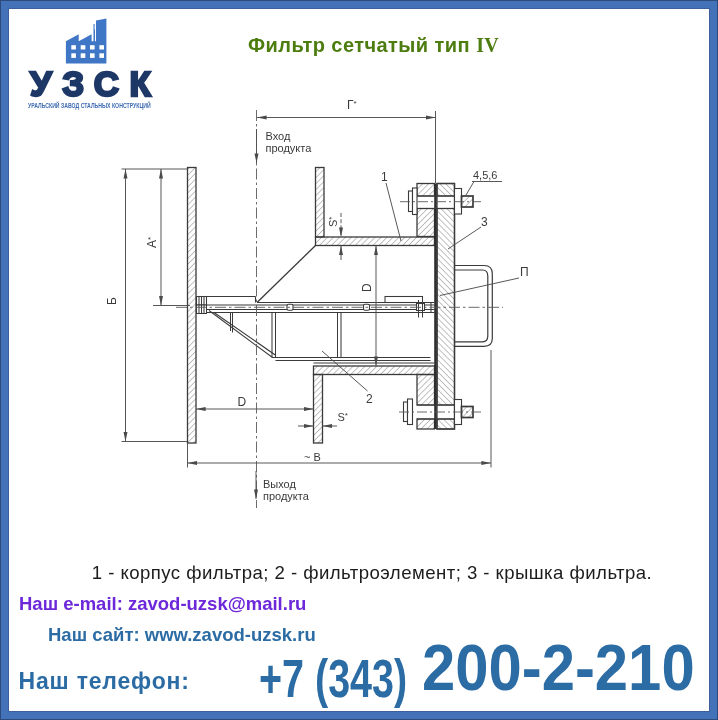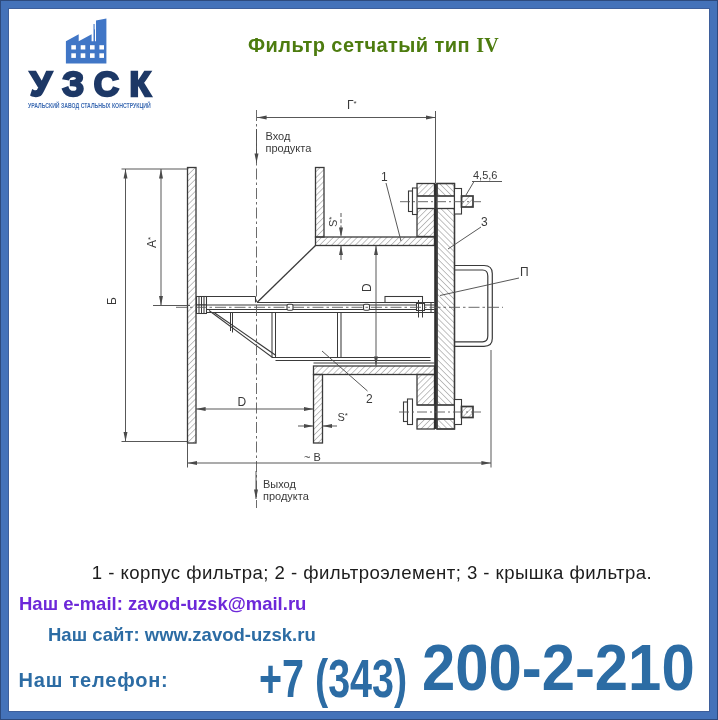--- a/index.html
+++ b/index.html
@@ -253,17 +253,17 @@
 <text x="473" y="179" font-size="11">4,5,6</text>
 </g>
 </svg>
 
 <div class="abs" style="left:13px;top:564px;line-height:1;width:718px;text-align:center;color:#1c1c1c;font-size:18.6px;letter-spacing:0.45px;white-space:nowrap;">1 - корпус фильтра; 2 - фильтроэлемент; 3 - крышка фильтра.</div>
 
 <div class="abs" style="left:19px;top:594.5px;line-height:1;color:#6d28d9;font-weight:bold;font-size:18.5px;white-space:nowrap;">Наш e-mail: zavod-uzsk@mail.ru</div>
 
 <div class="abs" style="left:19px;top:626.1px;line-height:1;color:#2c6ca4;font-weight:bold;font-size:18.5px;white-space:nowrap;margin-left:29px;">Наш сайт: www.zavod-uzsk.ru</div>
 
-<div class="abs" style="left:18.5px;top:670px;line-height:1;color:#2c6ca4;font-weight:bold;font-size:20px;letter-spacing:0.8px;white-space:nowrap;">Наш телефон:</div>
+<div class="abs" style="left:18.5px;top:670px;line-height:1;color:#2c6ca4;font-weight:bold;font-size:23px;letter-spacing:0.8px;white-space:nowrap;">Наш телефон:</div>
 
 <div class="abs" style="left:258.5px;top:651.5px;line-height:1;color:#2c6ca4;font-weight:bold;font-size:53px;white-space:nowrap;transform:scaleX(0.745);transform-origin:0 0;">+7 (343)</div>
 
 <div class="abs" style="left:422.4px;top:634.5px;line-height:1;color:#2c6ca4;font-weight:bold;font-size:65px;white-space:nowrap;transform:scaleX(0.92);transform-origin:0 0;">200-2-210</div>
 
 </body></html>

